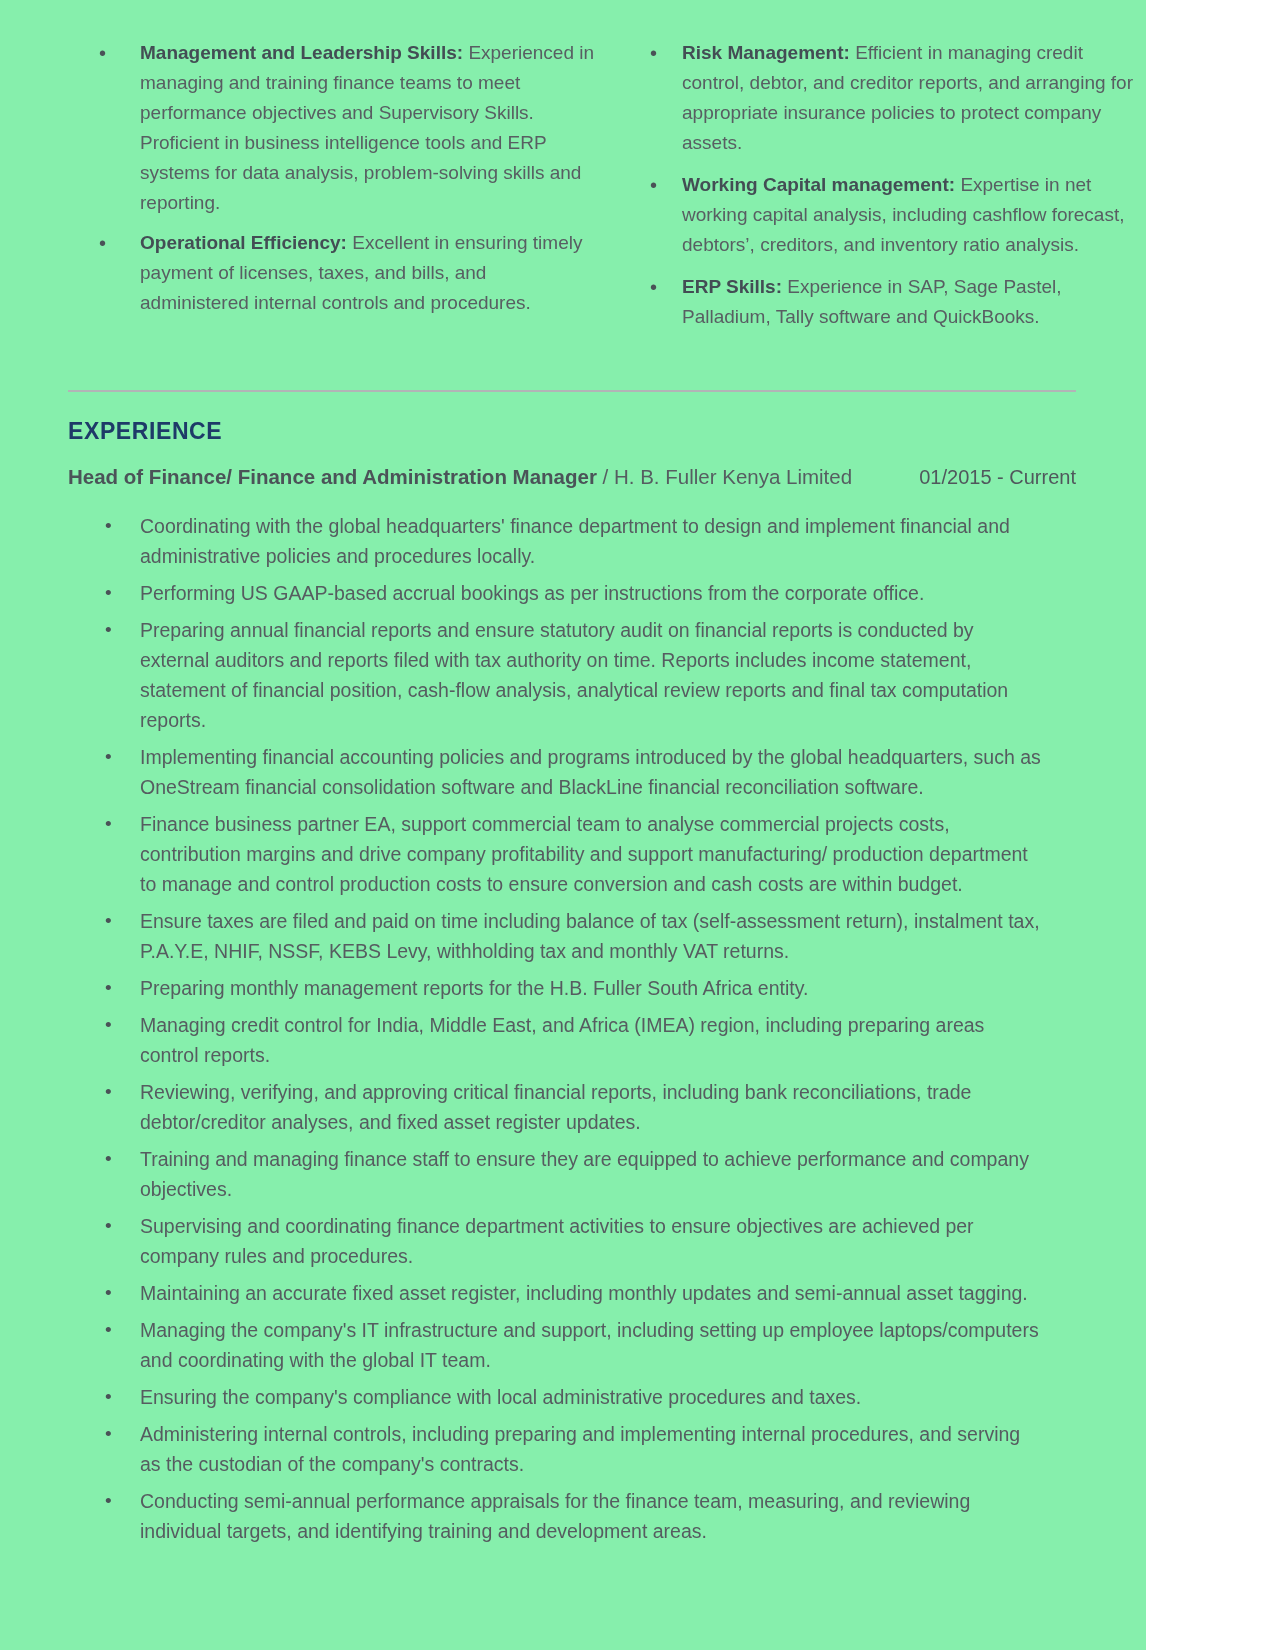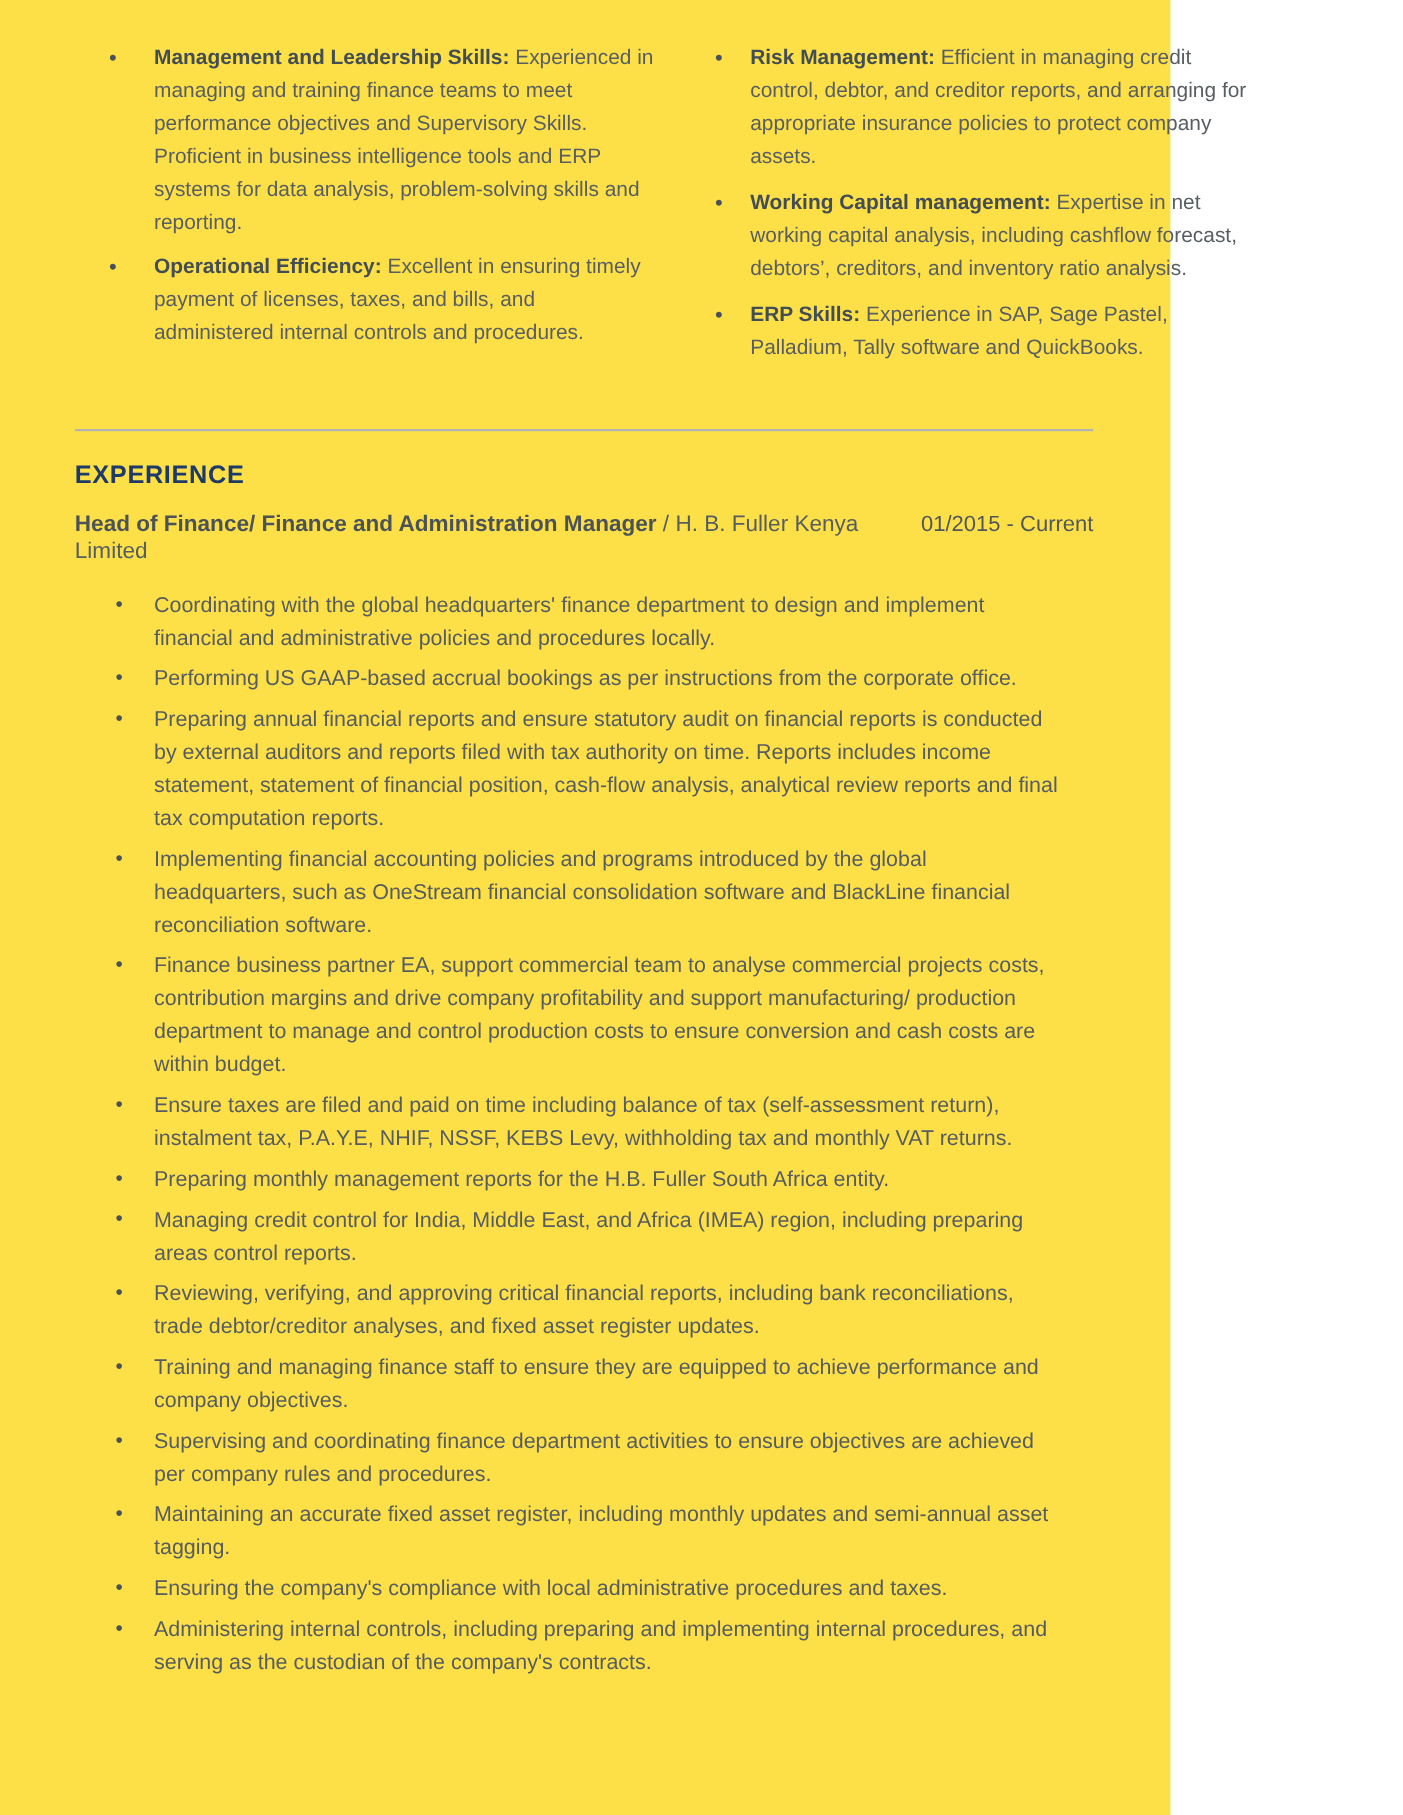--- a/index.html
+++ b/index.html
@@ -8,24 +8,24 @@
     background: #ffffff;
   }
   body {
     width: 1275px;
     height: 1650px;
     font-family: "Liberation Sans", sans-serif;
     -webkit-font-smoothing: antialiased;
   }
   .page {
     box-sizing: border-box;
-    width: 1064px;
+    width: 1146px;
     min-height: 1650px;
     padding: 38px 70px 40px 68px;
-    background: #fde047;
+    background: #86efac;
   }
 
   
   .skills {
     display: flex;
     gap: 51px;
     padding-left: 29px;
   }
   .skill-col {
     list-style: none;
@@ -165,21 +165,23 @@
         <li class="exp-item">Reviewing, verifying, and approving critical financial reports, including bank reconciliations, trade debtor/creditor analyses, and fixed asset register updates.</li>
 
 
 
         <li class="exp-item">Training and managing finance staff to ensure they are equipped to achieve performance and company objectives.</li>
 
         <li class="exp-item">Supervising and coordinating finance department activities to ensure objectives are achieved per company rules and procedures.</li>
 
         <li class="exp-item">Maintaining an accurate fixed asset register, including monthly updates and semi-annual asset tagging.</li>
 
+        <li class="exp-item">Managing the company's IT infrastructure and support, including setting up employee laptops/computers and coordinating with the global IT team.</li>
 
         <li class="exp-item">Ensuring the company's compliance with local administrative procedures and taxes.</li>
 
         <li class="exp-item">Administering internal controls, including preparing and implementing internal procedures, and serving as the custodian of the company's contracts.</li>
 
+        <li class="exp-item">Conducting semi-annual performance appraisals for the finance team, measuring, and reviewing individual targets, and identifying training and development areas.</li>
       </ul>
   </section>
 
 </div>
 
 </body></html>

